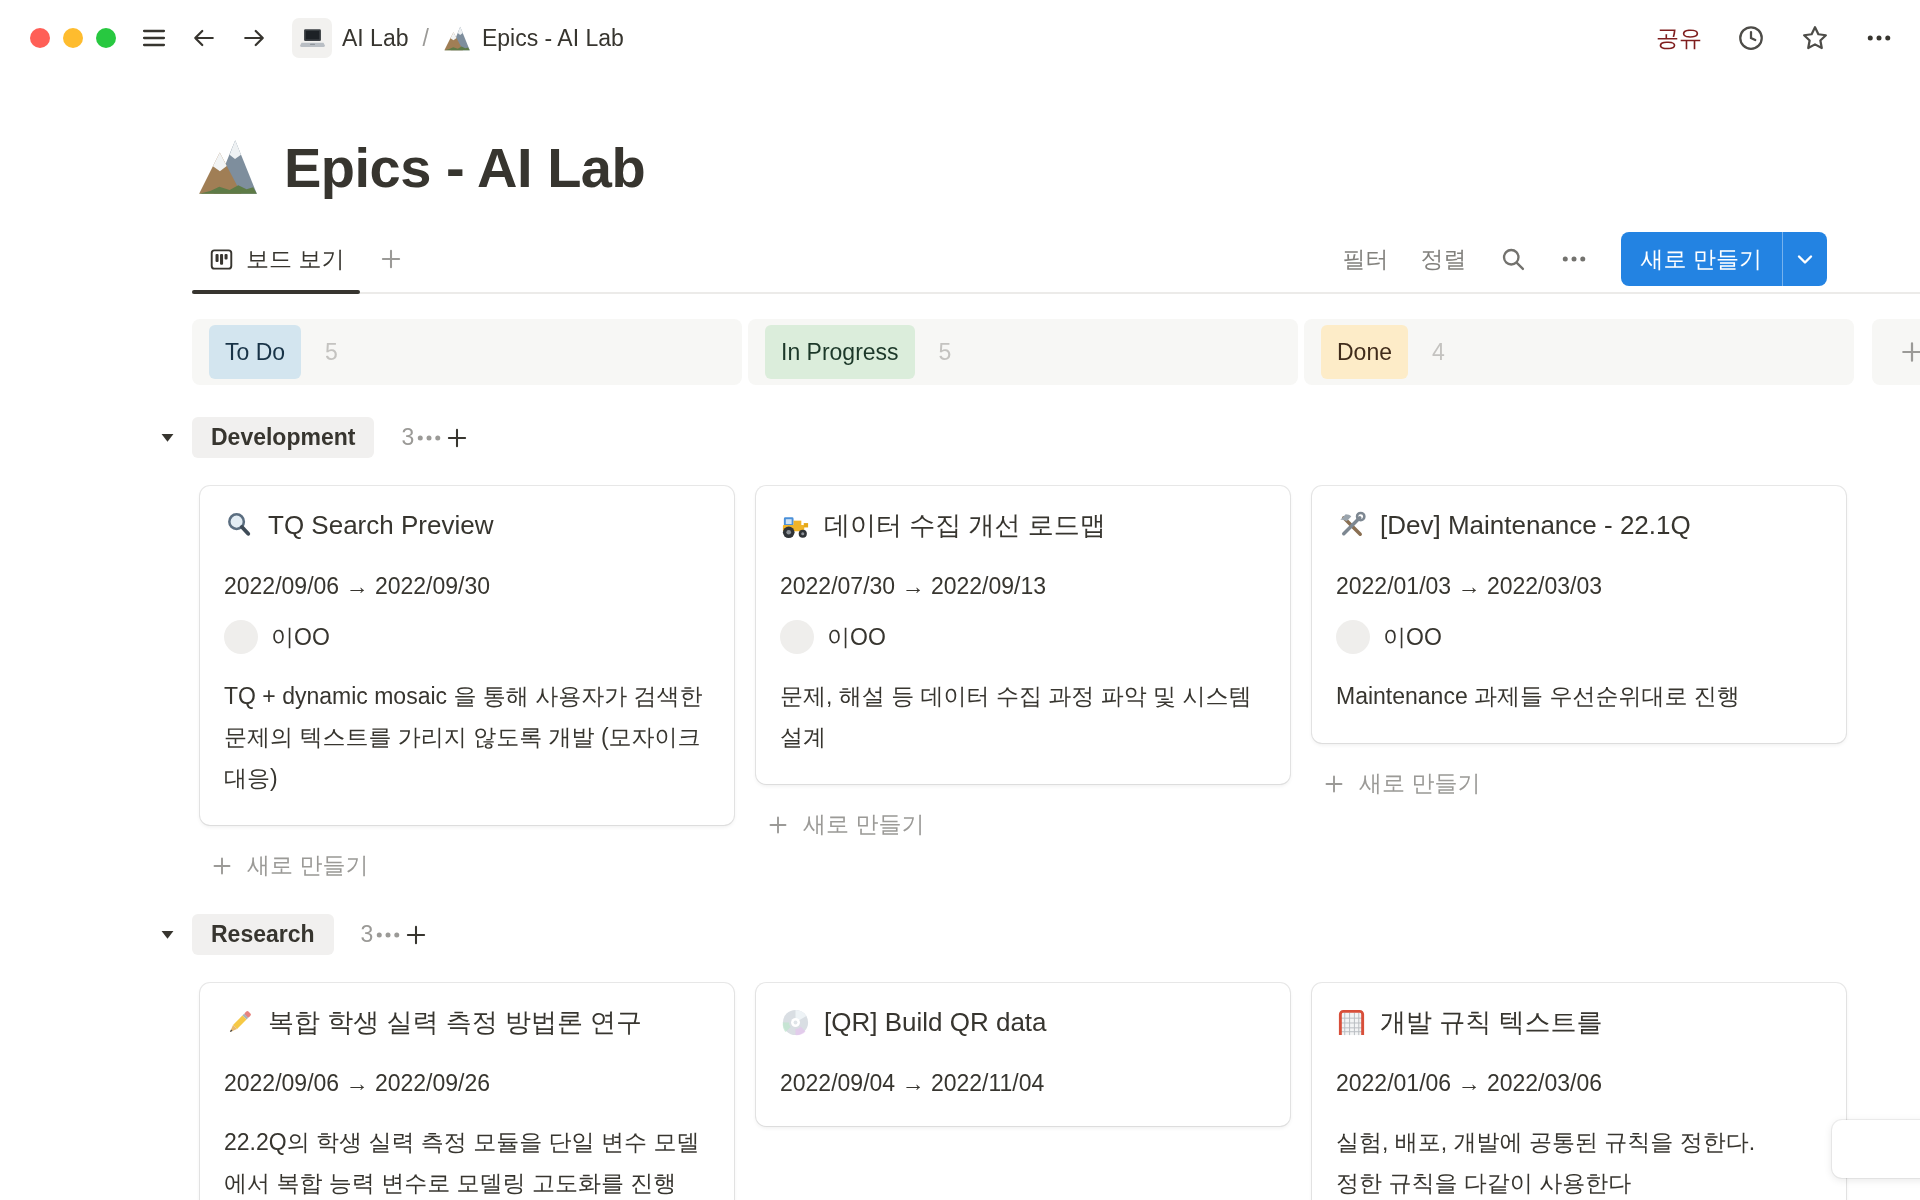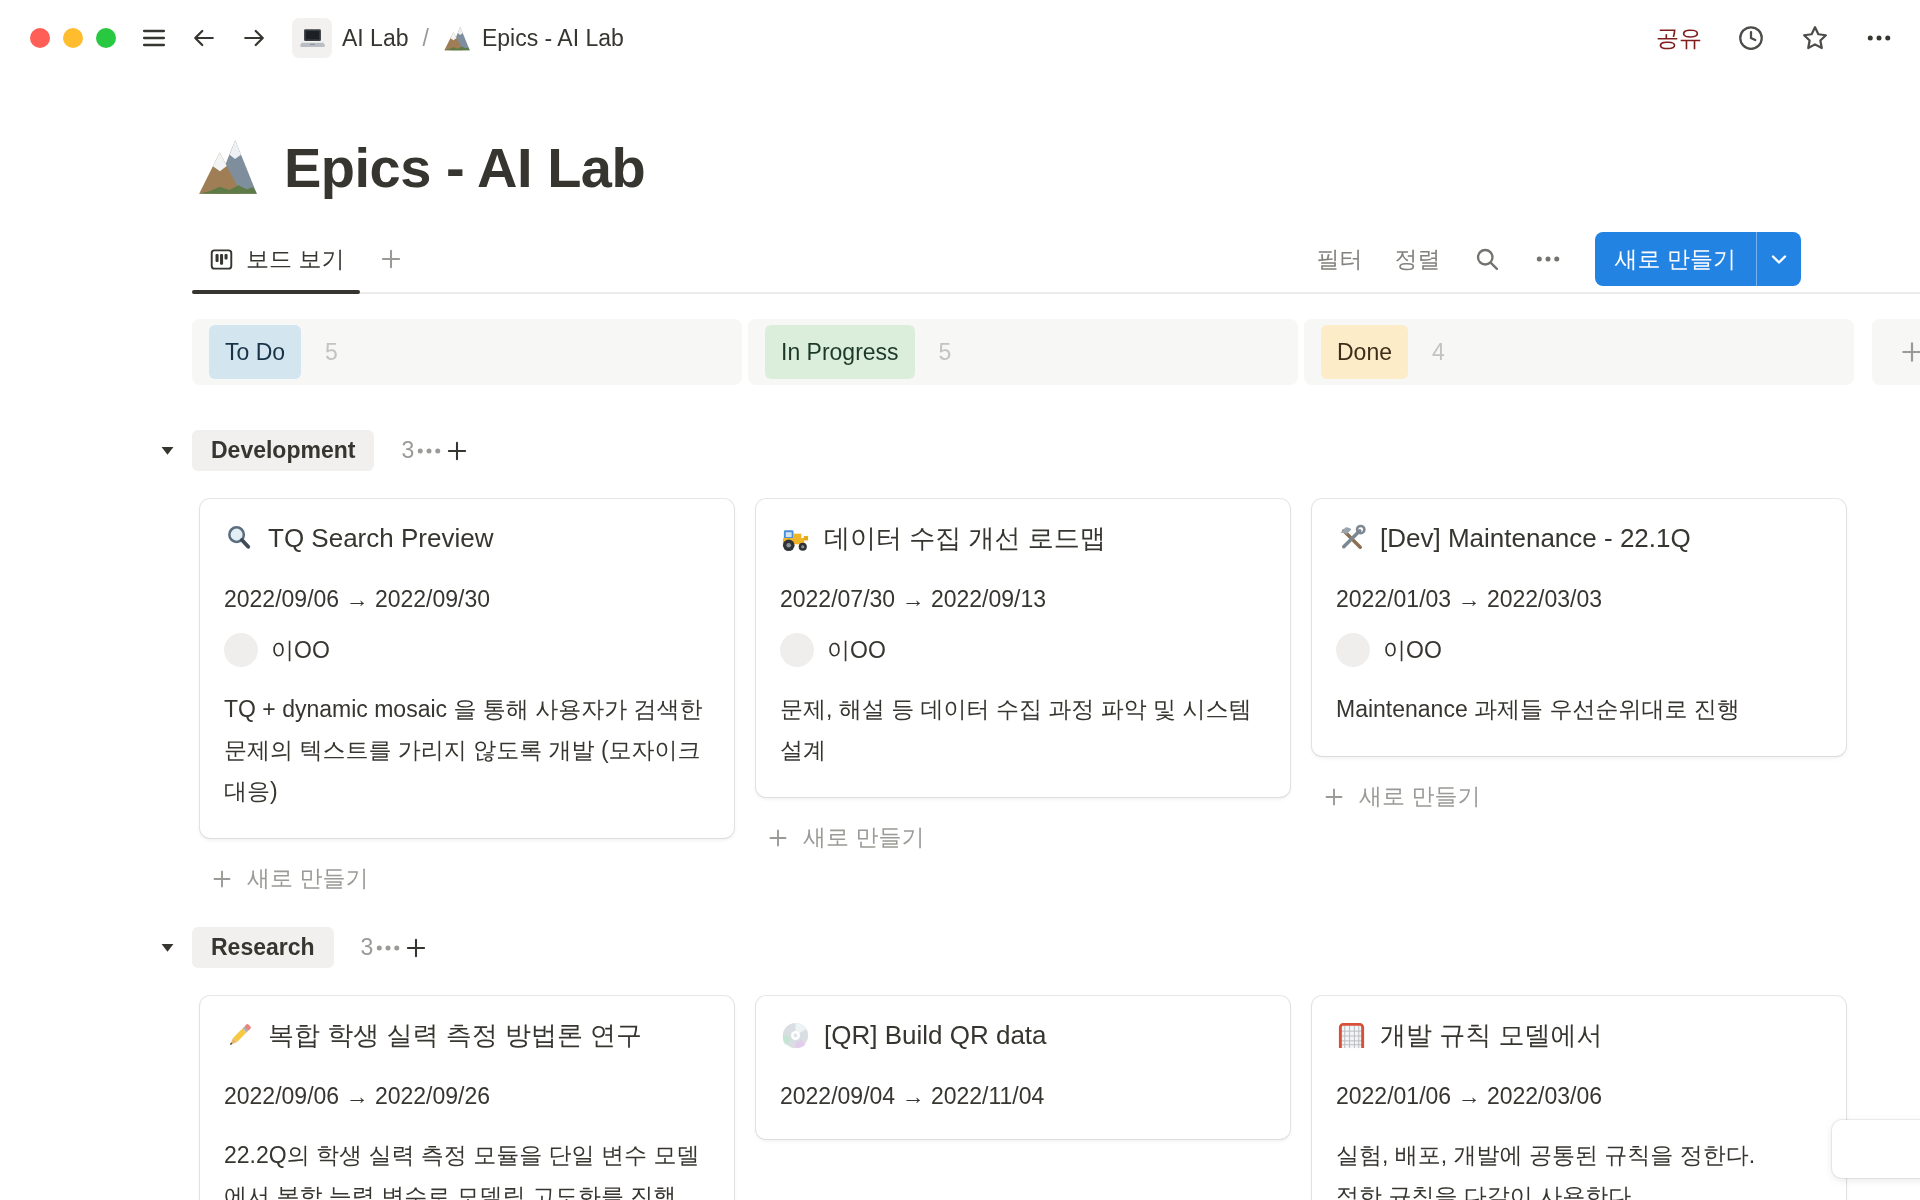--- a/index.html
+++ b/index.html
@@ -23,21 +23,21 @@
   .bc-sep{color:#9B9A97;font-size:23px;margin:0 14px;}
   .topbar-right{margin-left:auto;display:flex;align-items:center;gap:34px;}
   .share{font-size:23px;color:#7f1d1d;}
 
   
   .title-row{margin:58px 0 0 196px;display:flex;align-items:center;gap:22px;}
   .title-icon{width:66px;height:66px;}
   .page-title{font-size:56px;font-weight:700;letter-spacing:-0.5px;color:#37352F;}
 
   
-  .toolbar{margin:26px 0 0 192px;padding-right:119px;height:66px;display:flex;align-items:center;
+  .toolbar{margin:26px 0 0 192px;padding-right:93px;height:66px;display:flex;align-items:center;
     justify-content:space-between;border-bottom:2px solid #ECEBE9;position:relative;}
   .tab{position:relative;height:100%;display:flex;align-items:center;gap:11px;padding:0 16px;cursor:pointer;}
   .tab::after{content:'';position:absolute;left:0;right:0;bottom:-2px;height:4px;background:#37352F;border-radius:2px;}
   .tab-label{font-size:23px;font-weight:500;color:#37352F;}
   .tab-add{width:26px;height:26px;color:#9B9A97;margin-left:18px;}
   .tool-right{display:flex;align-items:center;gap:32px;}
   .tool-text{font-size:23px;color:#82817D;cursor:pointer;}
   .btn-new{display:flex;align-items:stretch;background:#2383E2;border-radius:8px;height:54px;overflow:hidden;cursor:pointer;}
   .btn-new-label{display:flex;align-items:center;padding:0 20px;color:#fff;font-size:23px;font-weight:500;}
   .btn-new-sep{width:1px;background:rgba(255,255,255,0.38);}
@@ -50,21 +50,21 @@
   .status-pill{height:54px;display:inline-flex;align-items:center;padding:0 16px;border-radius:6px;font-size:23px;font-weight:500;}
   .col-count{margin-left:24px;font-size:23px;color:#C4C3C0;}
   .add-column{position:absolute;left:1680px;top:0;width:80px;height:66px;background:#F7F7F5;border-radius:8px;
     display:flex;align-items:center;justify-content:center;color:#9B9A97;cursor:pointer;}
   .add-column .icon{width:28px;height:28px;}
 
   .group-header{display:flex;align-items:center;margin-left:-34px;cursor:default;}
   .group-pill{margin-left:15px;height:41px;display:inline-flex;align-items:center;padding:0 19px;border-radius:6px;
     font-size:23px;font-weight:600;color:#37352F;}
   .g-count{margin-left:27px;font-size:23px;color:#9B9A97;}
-  .group-dev{margin-top:45px;}
+  .group-dev{margin-top:32px;}
   .group-res{margin-top:28px;}
 
   .cards-row{display:grid;grid-template-columns:repeat(3,550px);gap:6px;margin-top:28px;align-items:start;}
   .card{margin:0 8px;background:#fff;border-radius:10px;
     box-shadow:0 0 0 1px rgba(15,15,15,0.09),0 2px 4px rgba(15,15,15,0.07);
     padding:20px 24px 26px 24px;cursor:pointer;}
   .card-title{display:flex;align-items:center;gap:13px;font-size:26px;font-weight:400;line-height:39px;color:#37352F;}
   .card-title .icon{width:31px;height:31px;}
   .card-dates{margin-top:25px;font-size:23px;line-height:33px;color:#37352F;}
   .card-person{margin-top:17px;display:flex;align-items:center;gap:13px;font-size:23px;color:#37352F;}
@@ -412,21 +412,21 @@
           <div class="card-title">
             <span class="icon" style="width: 31px; height: 31px;">
               <svg viewBox="0 0 32 32">
                 <path d="M4.5 29V7.5a3 3 0 0 1 3-3h17a3 3 0 0 1 3 3V29" fill="#F3F4F5"></path>
                 <g stroke="#B9BDC1" stroke-width="1">
                   <path d="M9 6v23M14 6v23M19 6v23M23.5 6v23M5 11.5h22M5 16.5h22M5 21.5h22M5 25.5h22"></path>
                 </g>
                 <path d="M4.5 29V7.5a3 3 0 0 1 3-3h17a3 3 0 0 1 3 3V29" fill="none" stroke="#D84F3A" stroke-width="3"></path>
               </svg>
             </span>
-            <span>개발 규칙 모델에서</span>
+            <span>개발 규칙 텍스트를</span>
           </div>
           <div class="card-dates">2022/01/06 → 2022/03/06</div>
           <div class="card-desc">실험, 배포, 개발에 공통된 규칙을 정한다.
 정한 규칙을 다같이 사용한다</div>
         </div>
       </div>
     </div>
   </div>
 
 <div class="help-box"></div>

